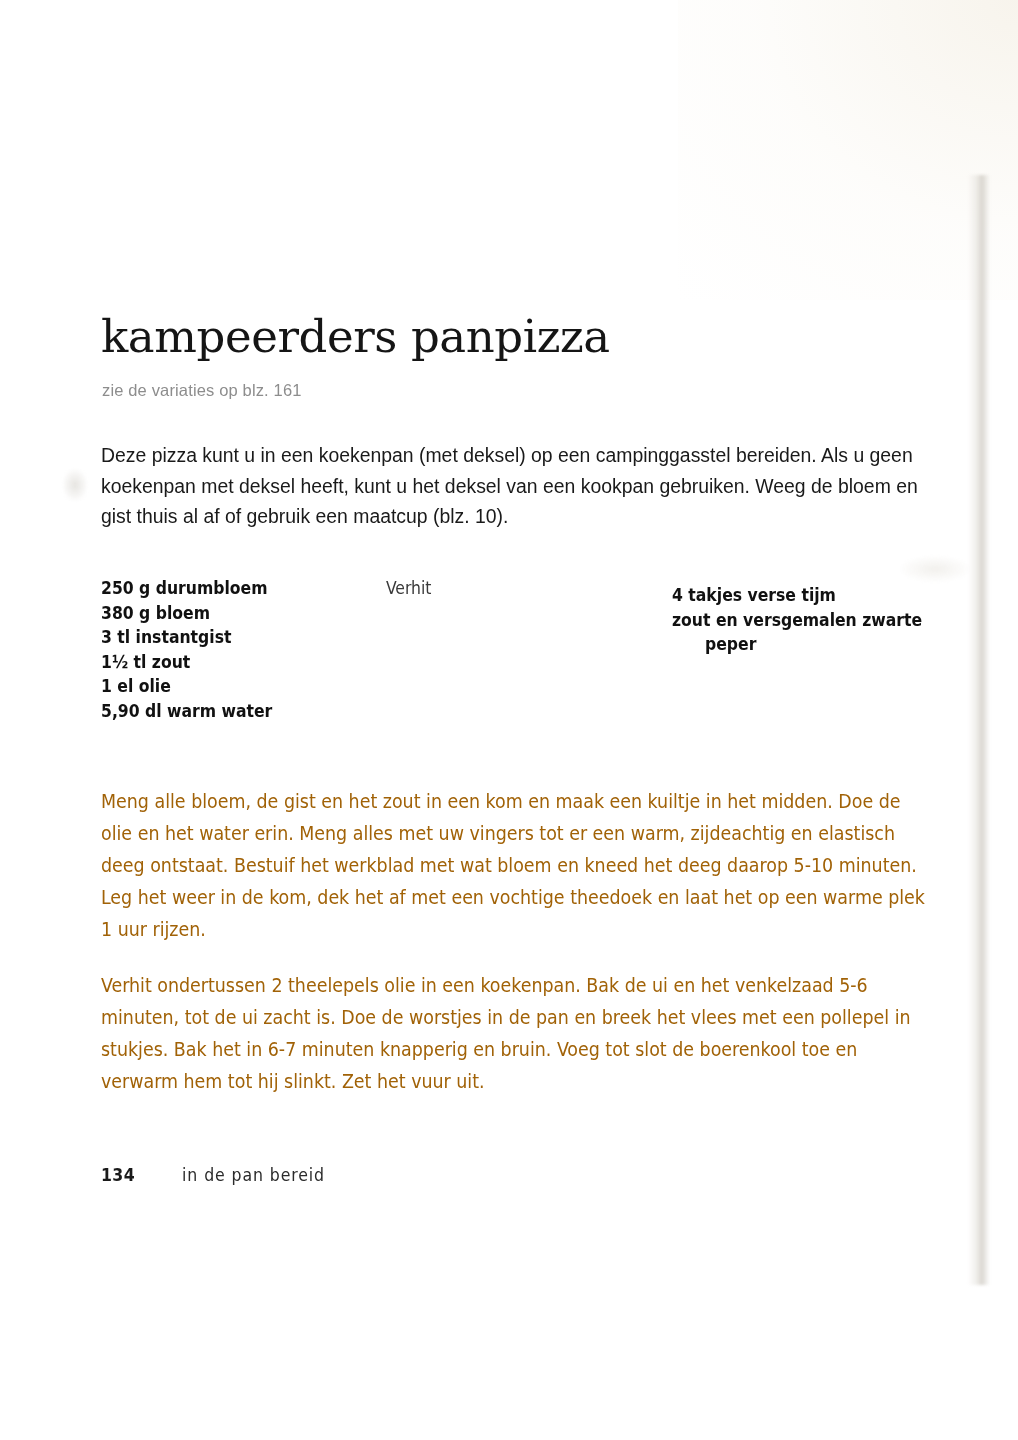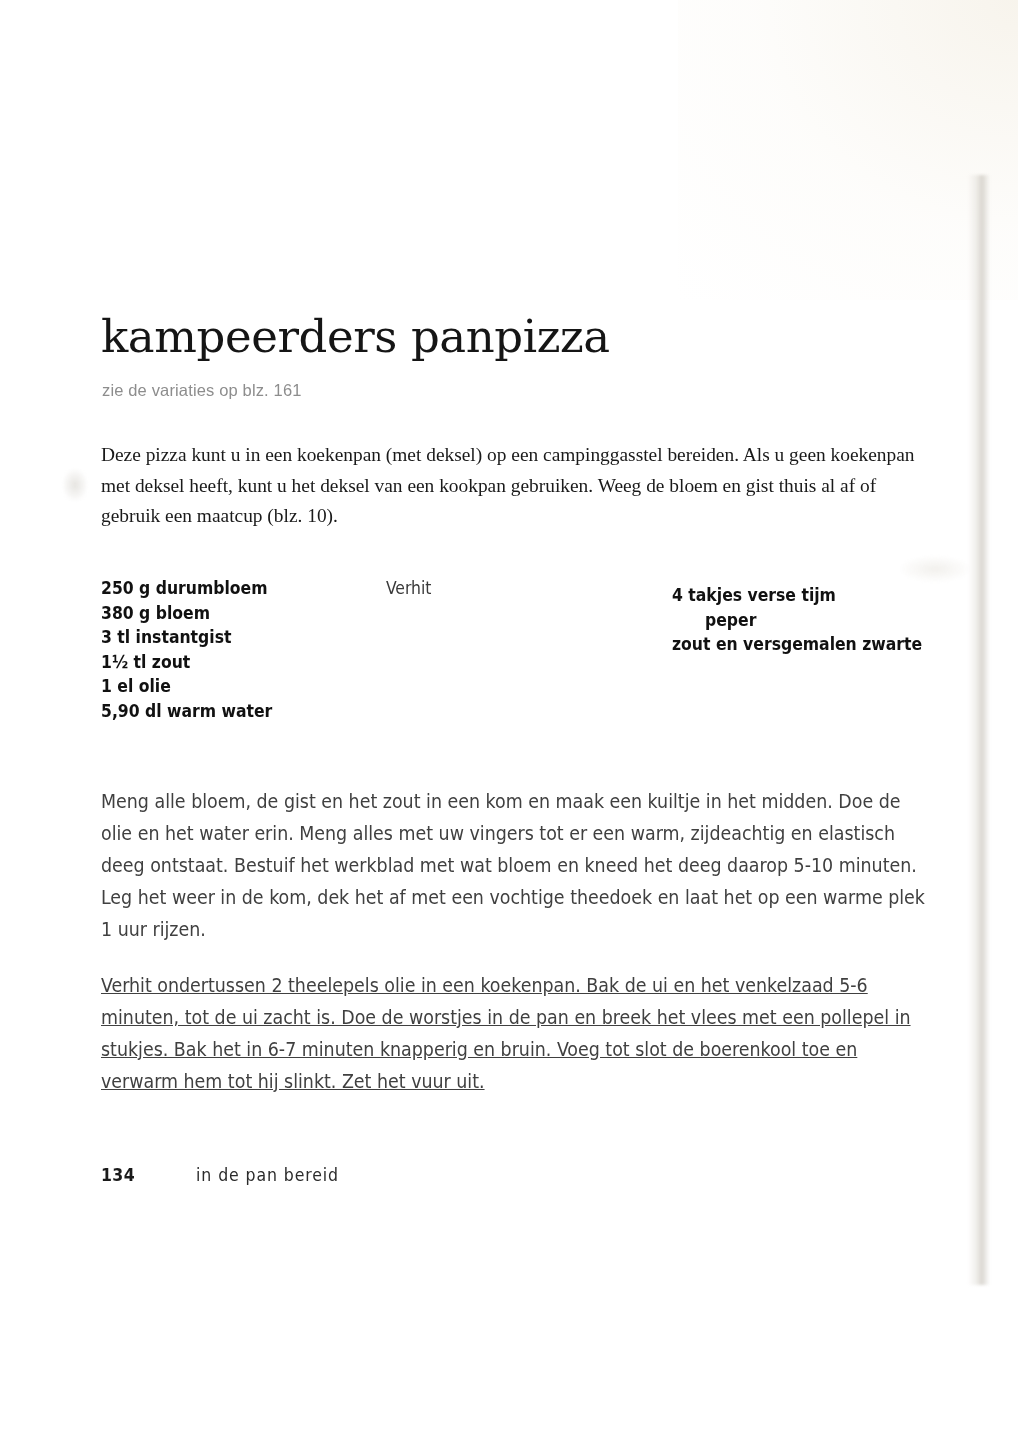--- a/index.html
+++ b/index.html
@@ -106,21 +106,21 @@
     letter-spacing: 0.15px;
     color: #8d8d8d;
     margin: 0;
   }
 
   .intro {
     position: absolute;
     top: 440px;
     left: 0;
     width: 824px;
-    font-family: Liberation Serif, serif;
+    font-family: Liberation Sans, sans-serif;
     font-stretch: condensed;
     font-size: 19.4px;
     line-height: 30.5px;
     color: #1a1a1a;
     margin: 0;
     text-align: left;
   }
 
   
   .ingredients {
@@ -167,33 +167,32 @@
     position: absolute;
     top: 786px;
     left: 0;
     width: 824px;
   }
   .method p {
     font-family: "DejaVu Sans Condensed", "DejaVu Sans", sans-serif;
     font-stretch: condensed;
     font-size: 19.4px;
     line-height: 32px;
-    color: #404040;
+    color: #a16207;
     margin: 0 0 24px 0;
   }
-  .method p:last-child { margin-bottom: 16px; text-decoration: underline; }
+  .method p:last-child { margin-bottom: 16px; }
 
   
   .page-footer {
     position: absolute;
     top: 1165px;
     left: 0;
     display: flex;
     align-items: baseline;
-    gap: 14px;
   }
   .footer-pageno {
     font-family: "DejaVu Sans Condensed", "DejaVu Sans", sans-serif;
     font-stretch: condensed;
     font-weight: 700;
     font-size: 17.5px;
     letter-spacing: 0.4px;
     color: #1a1a1a;
   }
   .footer-section {
@@ -237,22 +236,22 @@
         </ul>
       </div>
 
       <div class="ing-col ing-col-2">
         <div class="ing-heading">Verhit</div>
       </div>
 
       <div class="ing-col ing-col-3">
         <ul class="ing-list">
           <li class="ing-item">4 takjes verse tijm</li>
+          <li class="ing-item">zout en versgemalen zwarte</li>
           <li class="ing-item ing-cont">peper</li>
-          <li class="ing-item">zout en versgemalen zwarte</li>
         </ul>
       </div>
 
     </div>
 
     <div class="method">
       <p>Meng alle bloem, de gist en het zout in een kom en maak een kuiltje in het midden. Doe de olie en het water erin. Meng alles met uw vingers tot er een warm, zijdeachtig en elastisch deeg ontstaat. Bestuif het werkblad met wat bloem en kneed het deeg daarop 5-10 minuten. Leg het weer in de kom, dek het af met een vochtige theedoek en laat het op een warme plek 1 uur rijzen.</p>
       <p>Verhit ondertussen 2 theelepels olie in een koekenpan. Bak de ui en het venkelzaad 5-6 minuten, tot de ui zacht is. Doe de worstjes in de pan en breek het vlees met een pollepel in stukjes. Bak het in 6-7 minuten knapperig en bruin. Voeg tot slot de boerenkool toe en verwarm hem tot hij slinkt. Zet het vuur uit.</p>
     </div>
 

